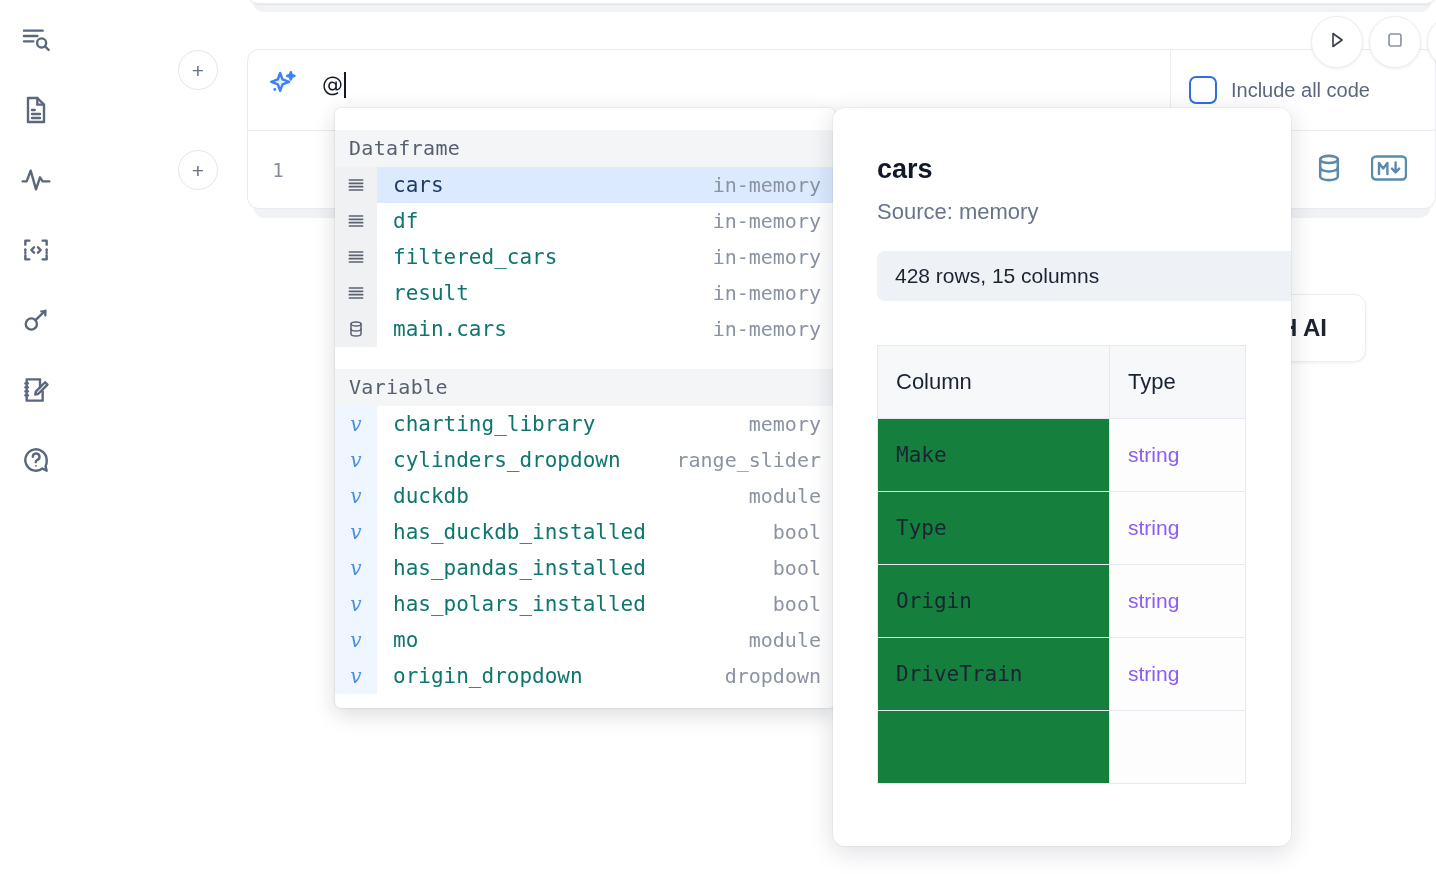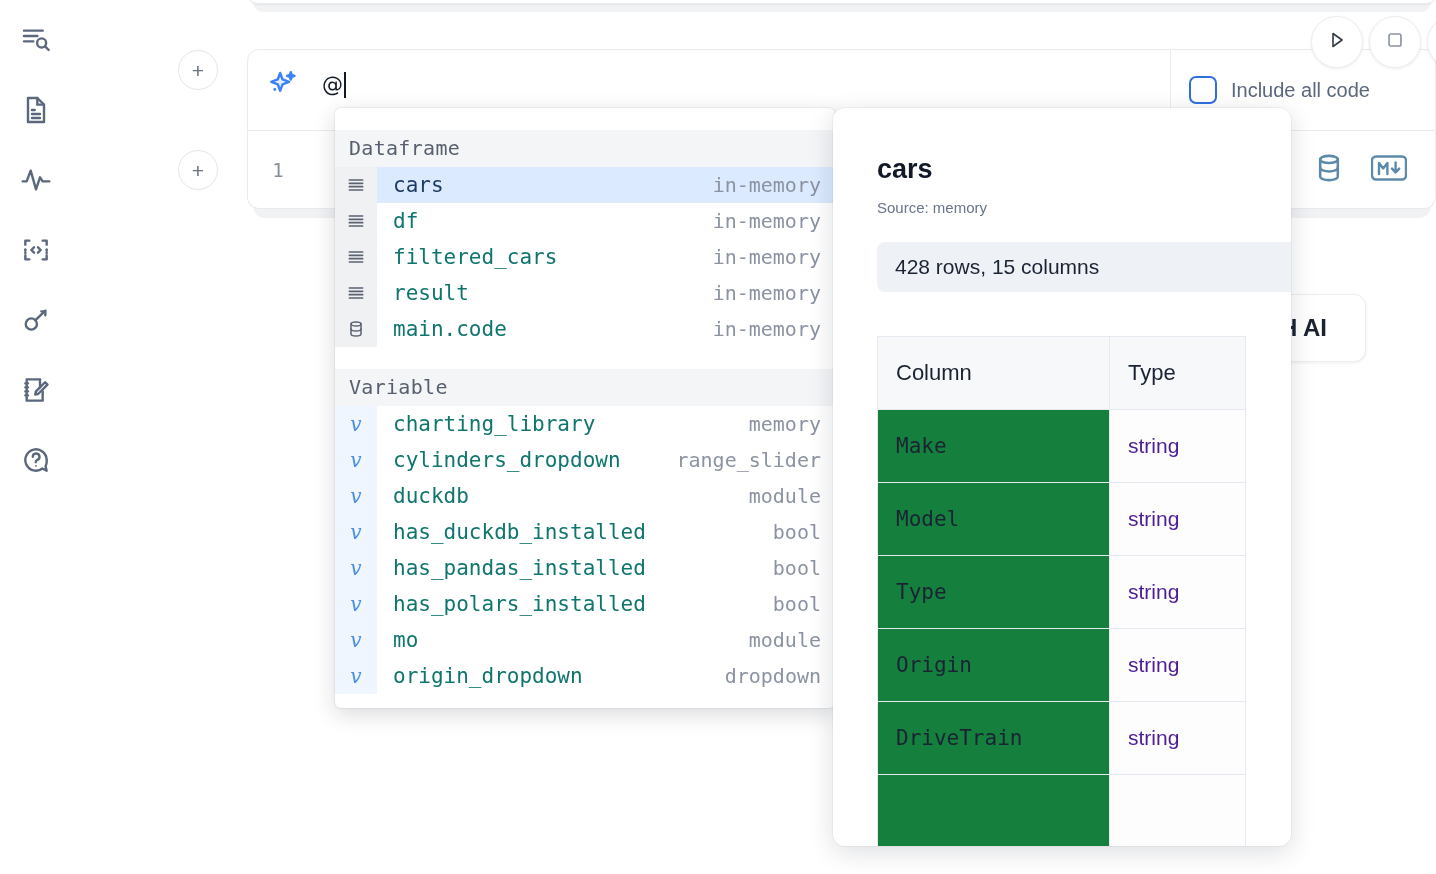--- a/index.html
+++ b/index.html
@@ -164,42 +164,42 @@
   .preview {
     position: absolute; left: 833px; top: 108px; width: 458px; height: 738px;
     background: #ffffff; border-radius: 12px;
     box-shadow: 0 6px 26px rgba(16,24,40,.14), 0 0 0 1px rgba(16,24,40,.04);
     z-index: 50; overflow: hidden;
   }
   .pv-title {
     margin: 46px 0 0 44px; font-size: 27px; font-weight: 700; color: #111827;
   }
   .pv-source {
-    margin: 14px 0 12px 44px; font-size: 15px; color: #68758a;
+    margin: 14px 0 12px 44px; font-size: 22px; color: #68758a;
   }
   .pv-pill {
     margin: 26px 0 0 44px; width: 436px; height: 50px;
     background: #eef1f6; border-radius: 8px;
     display: flex; align-items: center; padding-left: 18px;
     font-size: 21px; color: #1b2333;
   }
   .pv-table {
     margin: 44px 4px 0 44px; width: 368px;
     border-collapse: collapse; table-layout: fixed;
   }
   .pv-table th, .pv-table td {
     border: 1px solid #e6eaf0; text-align: left;
     padding: 0 0 0 18px; height: 73px; vertical-align: middle;
   }
   .pv-table th { background: #f6f8fa; font-weight: 400; font-size: 22px; color: #1b2333; }
   .pv-table td.col {
     font-family: "DejaVu Sans Mono", monospace; font-size: 21px; color: #1b2333;
     background: #15803d;
   }
-  .pv-table td.typ { font-size: 21px; color: #4c1d95; background: #fdfdfe; }
+  .pv-table td.typ { font-size: 21px; color: #8b5cf6; background: #fdfdfe; }
   .pv-table col.c1 { width: 232px; }
   .pv-table col.c2 { width: 136px; }
 </style>
 </head>
 <body>
 
 <div class="root">
 
   <div class="rail">
     <div class="rail-btn">
@@ -374,21 +374,21 @@
         <span class="ty">in-memory</span>
       </div>
       <div class="ac-row">
         <span class="ic">
           <svg width="20" height="20" viewBox="0 0 24 24" fill="none" stroke="currentColor" stroke-width="1.8" stroke-linecap="round">
             <ellipse cx="12" cy="6" rx="6" ry="2.4"></ellipse>
             <path d="M6 6v12c0 1.3 2.7 2.4 6 2.4s6-1.1 6-2.4V6"></path>
             <path d="M6 12c0 1.3 2.7 2.4 6 2.4s6-1.1 6-2.4"></path>
           </svg>
         </span>
-        <span class="nm">main.code</span>
+        <span class="nm">main.cars</span>
         <span class="ty">in-memory</span>
       </div>
       <div class="ac-group">Variable</div>
       <div class="ac-row var">
         <span class="ic">v</span>
         <span class="nm">charting_library</span>
         <span class="ty">memory</span>
       </div>
       <div class="ac-row var">
         <span class="ic">v</span>
@@ -441,24 +441,20 @@
           <th>Column</th>
           <th>Type</th>
         </tr>
       </thead>
       <tbody id="pv-body">
           <tr>
             <td class="col">Make</td>
             <td class="typ">string</td>
           </tr>
           <tr>
-            <td class="col">Model</td>
-            <td class="typ">string</td>
-          </tr>
-          <tr>
             <td class="col">Type</td>
             <td class="typ">string</td>
           </tr>
           <tr>
             <td class="col">Origin</td>
             <td class="typ">string</td>
           </tr>
           <tr>
             <td class="col">DriveTrain</td>
             <td class="typ">string</td>

